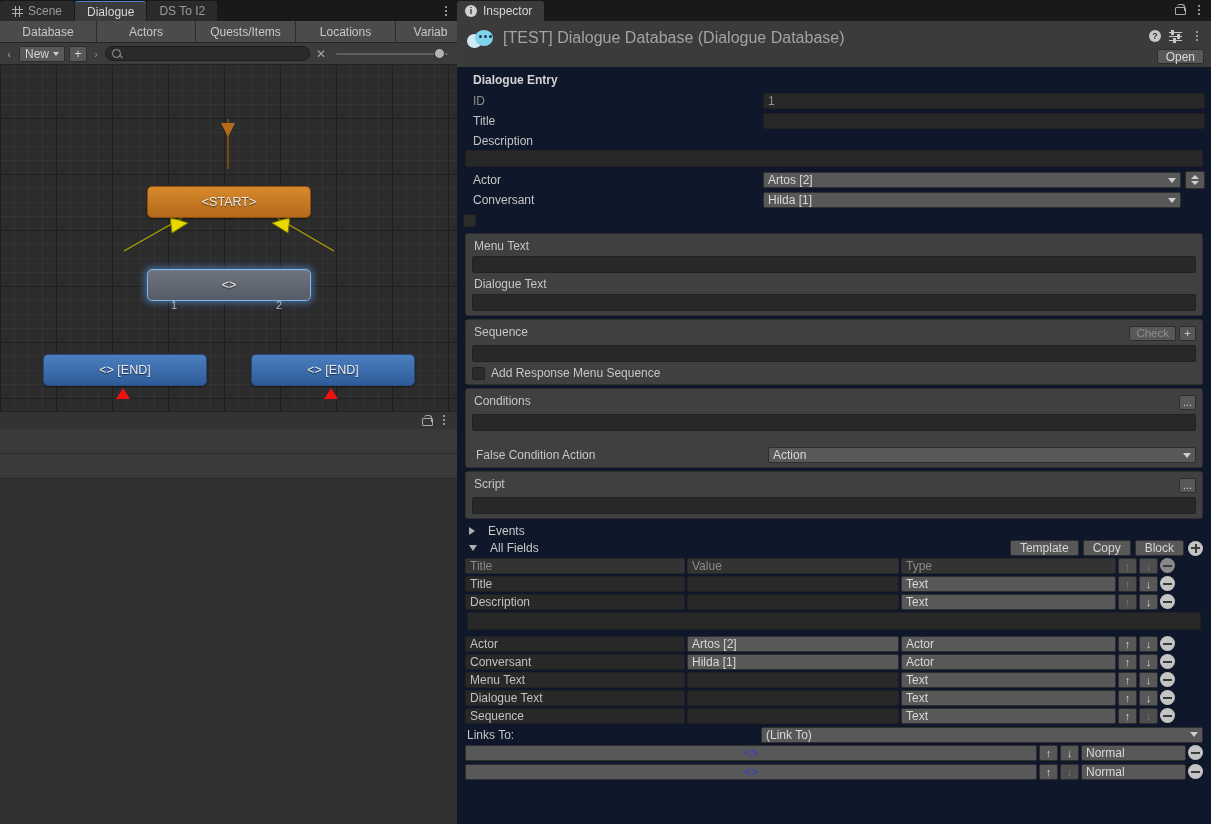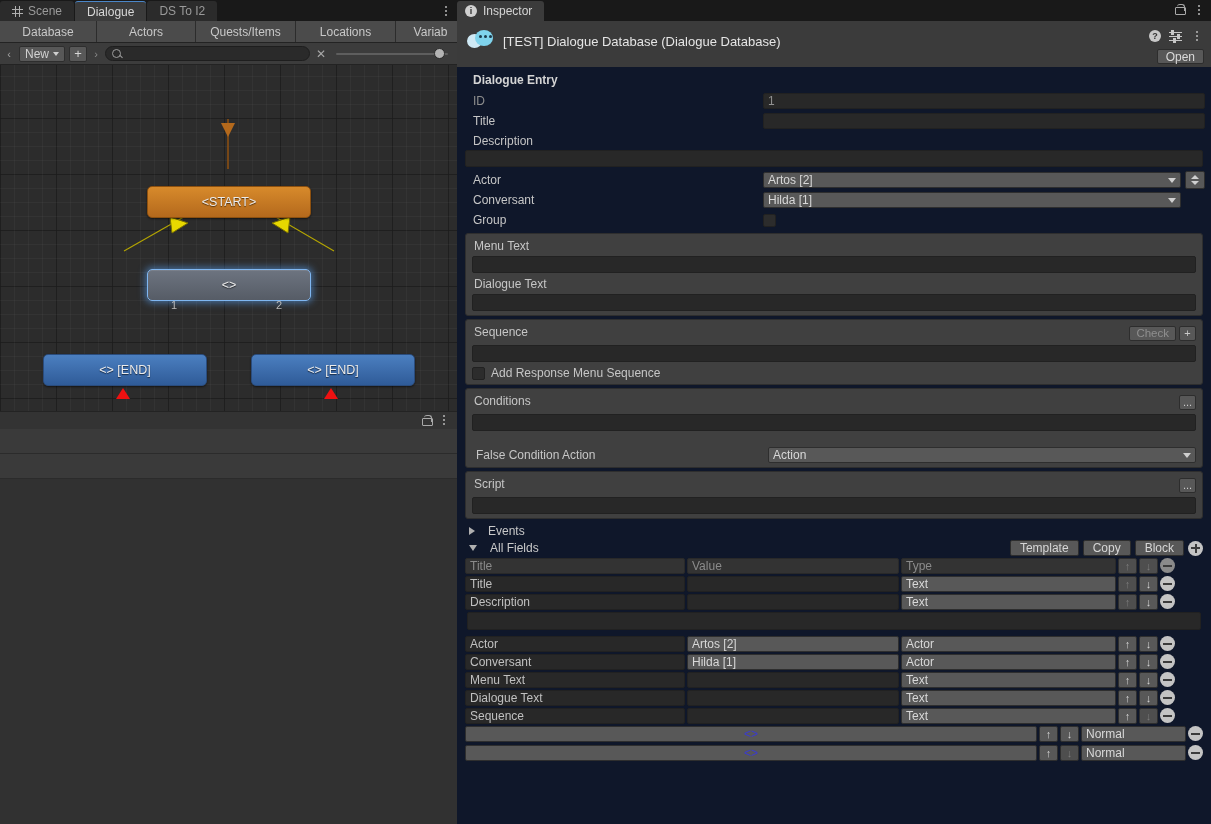--- a/index.html
+++ b/index.html
@@ -97,21 +97,21 @@
   .insp-tab{ height:20px; padding:0 12px 0 8px; display:flex; align-items:center; gap:6px; background:#3b3b3b;
              color:#d5d5d5; font-size:12px; border-top-left-radius:3px;border-top-right-radius:3px; }
   .info-ico{ width:12px;height:12px;border-radius:50%;background:#d0d0d0;color:#2b2b2b;font-size:9px;font-weight:bold;
              display:flex;align-items:center;justify-content:center; line-height:1;}
   .insp-tabbar .rightbits{ position:absolute; right:5px; top:4px; display:flex; align-items:center; gap:8px;}
 
   .obj-head{ height:46px; background:#3b3b3b; display:flex; align-items:flex-start; padding:8px 6px 0 10px;
              position:relative; flex:0 0 46px; }
   .obj-icon{ width:28px;height:26px; position:relative; margin-right:8px; }
   .bubble{ position:absolute; border-radius:50%; }
-  .obj-title{ font-size:13px; color:#e5e5e5; margin-top:5px; }
+  .obj-title{ font-size:16px; color:#a3a3a3; }
   .obj-head .icons{ position:absolute; right:7px; top:9px; display:flex; align-items:center; gap:8px;}
   .q-ico{ width:12px;height:12px;border-radius:50%;background:#c8c8c8;color:#333;font-size:9px;font-weight:bold;
           display:flex;align-items:center;justify-content:center;}
   .sliders-ico{ width:13px;height:11px; position:relative;}
   .sliders-ico i{ position:absolute;left:0;width:13px;height:1.4px;background:#c6c6c6;}
   .sliders-ico i:nth-child(1){ top:1px;} .sliders-ico i:nth-child(2){ top:5px;} .sliders-ico i:nth-child(3){ top:9px;}
   .sliders-ico b{ position:absolute;width:3px;height:5px;background:#c6c6c6;}
   .openbtn{ position:absolute; right:7px; top:28px; height:15px; padding:0 8px; background:#585858;
             border:1px solid #2d2d2d; border-radius:2px; color:#dadada; font-size:12px;
             display:flex;align-items:center; }
@@ -377,21 +377,20 @@
 
       <div class="row" style="padding-right:24px;">
         <div class="lbl">Conversant</div>
         <div class="popup">
           <span>Hilda [1]</span>
           <span class="car"></span>
         </div>
       </div>
 
       <div class="row">
-        <div class="lbl">Group</div>
         <div class="chk"></div>
       </div>
 
       <div class="group">
         <div class="g-lbl">Menu Text</div>
         <div class="g-fld"></div>
         <div class="g-lbl" style="padding-top:4px">Dialogue Text</div>
         <div class="g-fld"></div>
       </div>
 
@@ -560,20 +559,27 @@
           <span class="fpop c3">
             <span>Text</span>
             <span class="car"></span>
           </span>
           <span class="ubtn">↑</span>
           <span class="dbtn off">↓</span>
           <span class="circ"></span>
         </div>
       </div>
 
+      <div class="linksto">
+        <span class="l">Links To:</span>
+        <span class="popup">
+          <span>(Link To)</span>
+          <span class="car"></span>
+        </span>
+      </div>
 
       <div class="linkrow">
         <span class="linkfld">
           <span>&lt;&gt;</span>
         </span>
         <span class="ubtn">↑</span>
         <span class="dbtn">↓</span>
         <span class="linkpop">
           <span>Normal</span>
           <span class="car"></span>

